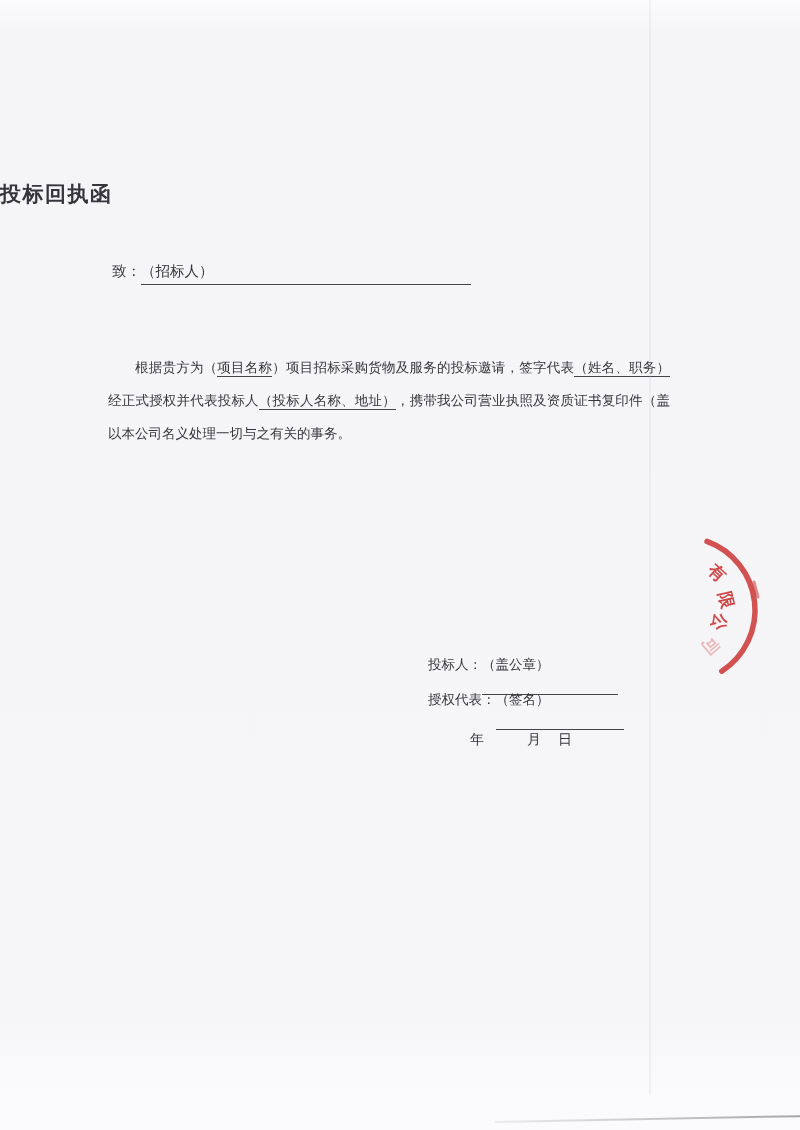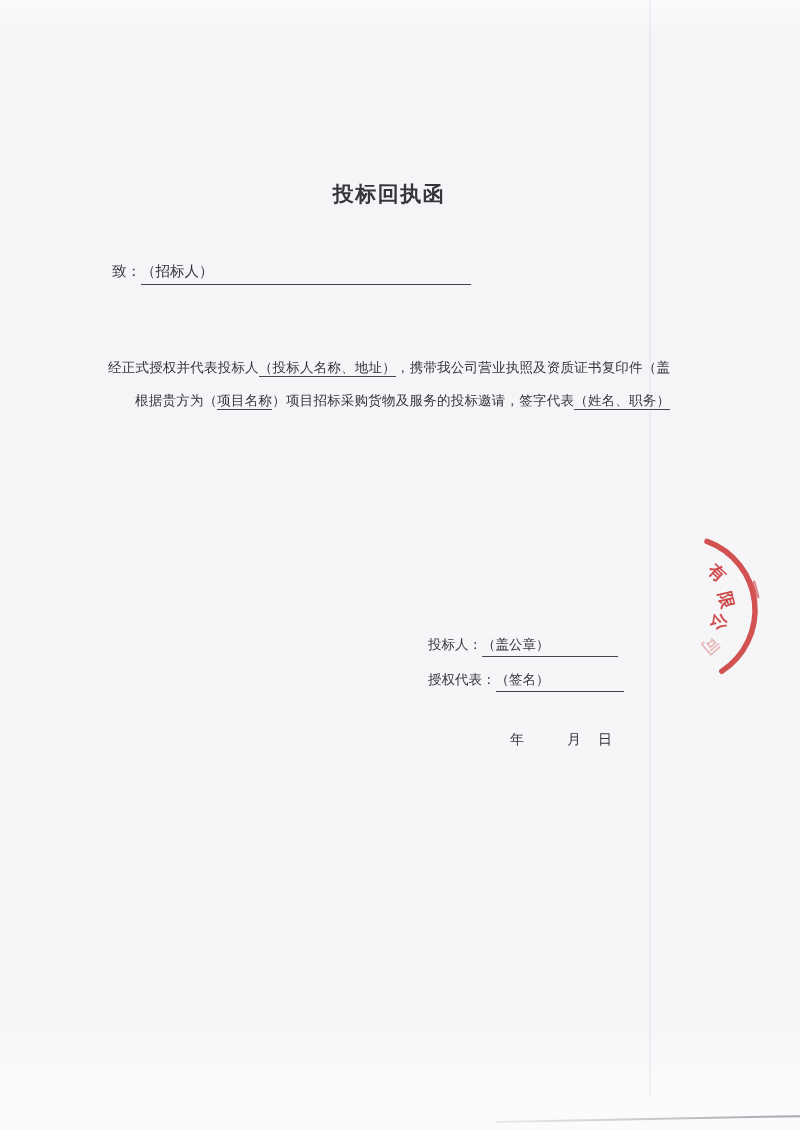--- a/index.html
+++ b/index.html
@@ -6,21 +6,20 @@
   .page{
     position:relative;
     width:800px;height:1130px;
     background:linear-gradient(180deg,#fbfbfd 0%,#f5f5f8 3%,#f6f6f8 90%,#fafafc 96%,#fbfbfd 100%);
     font-family:"Liberation Serif","DejaVu Serif",serif;
     color:#35353b;
     overflow:hidden;
   }
   .title{
     position:absolute;top:180px;left:0;width:778px;margin:0;
-    text-align:center;
     font-family:"Liberation Sans","DejaVu Sans",sans-serif;
     font-size:21px;font-weight:bold;letter-spacing:1.5px;
   }
   .to-line{
     position:absolute;left:112px;top:262px;
     font-size:14.5px;white-space:nowrap;
   }
   .ufield{
     display:inline-block;
     border-bottom:1.4px solid #44444a;
@@ -40,25 +39,25 @@
     border-bottom:1.3px solid #44444a;
     vertical-align:-2px;
   }
   .b-year{width:26px}.b-month{width:20px}.b-day{width:20px}.b-hour{width:34px}
   .sig-line{
     position:absolute;left:428px;
     font-size:13.5px;white-space:nowrap;
   }
   .sig-bidder{top:636px;}
   .sig-rep{top:671px;}
-  .sig-field{padding-bottom:2px;}
+  .sig-field{padding-bottom:20px;margin-top:20px;}
   .sig-field-bidder{width:136px;}
   .sig-field-rep{width:128px;}
   .date-line{
-    position:absolute;left:510px;top:731px;
+    position:absolute;left:470px;top:731px;
     font-size:14px;white-space:nowrap;letter-spacing:1px;
   }
   .date-month{margin-left:42px;}
   .date-day{margin-left:16px;}
   .stamp{
     position:absolute;left:650px;top:518px;
     width:150px;height:190px;
   }
   .stamp text{
     font-family:"Liberation Serif","DejaVu Serif",serif;
@@ -77,25 +76,26 @@
 </head>
 <body>
 
 <div class="page">
 
   <h1 class="title">投标回执函</h1>
 
   <div class="to-line"><span>致：</span><span class="ufield to-field"><span>（招标人）</span></span></div>
 
   <div class="para">
+    <div class="bline just indent"><span>根据贵方为（</span><span class="u">项目名称</span><span>）项目招标采购货物及服务的投标邀请，签字代表</span><span class="u">（姓名、职务）</span></div>
+
     <div class="bline just"><span>经正式授权并代表投标人</span><span class="u">（投标人名称、地址）</span><span>，携带我公司营业执照及资质证书复印件（盖</span></div>
 
-    <div class="bline just indent"><span>根据贵方为（</span><span class="u">项目名称</span><span>）项目招标采购货物及服务的投标邀请，签字代表</span><span class="u">（姓名、职务）</span></div>
 
-
+    <div class="bline"><span>以本公司名义处理一切与之有关的事务。</span></div>
   </div>
 
   <div class="sig-line sig-bidder"><span>投标人：</span><span class="ufield sig-field sig-field-bidder"><span>（盖公章）</span></span></div>
 
   <div class="sig-line sig-rep"><span>授权代表：</span><span class="ufield sig-field sig-field-rep"><span>（签名）</span></span></div>
 
   <div class="date-line"><span>年</span><span class="date-month">月</span><span class="date-day">日</span></div>
 
   <svg class="stamp" viewBox="0 0 150 190" width="150" height="190" xmlns="http://www.w3.org/2000/svg">
     <path d="M 57 23.4 A 73 73 0 0 1 71.8 153.2" fill="none" stroke-width="5.5" stroke-linecap="round" opacity="0.85" stroke="#cb3434"></path>

